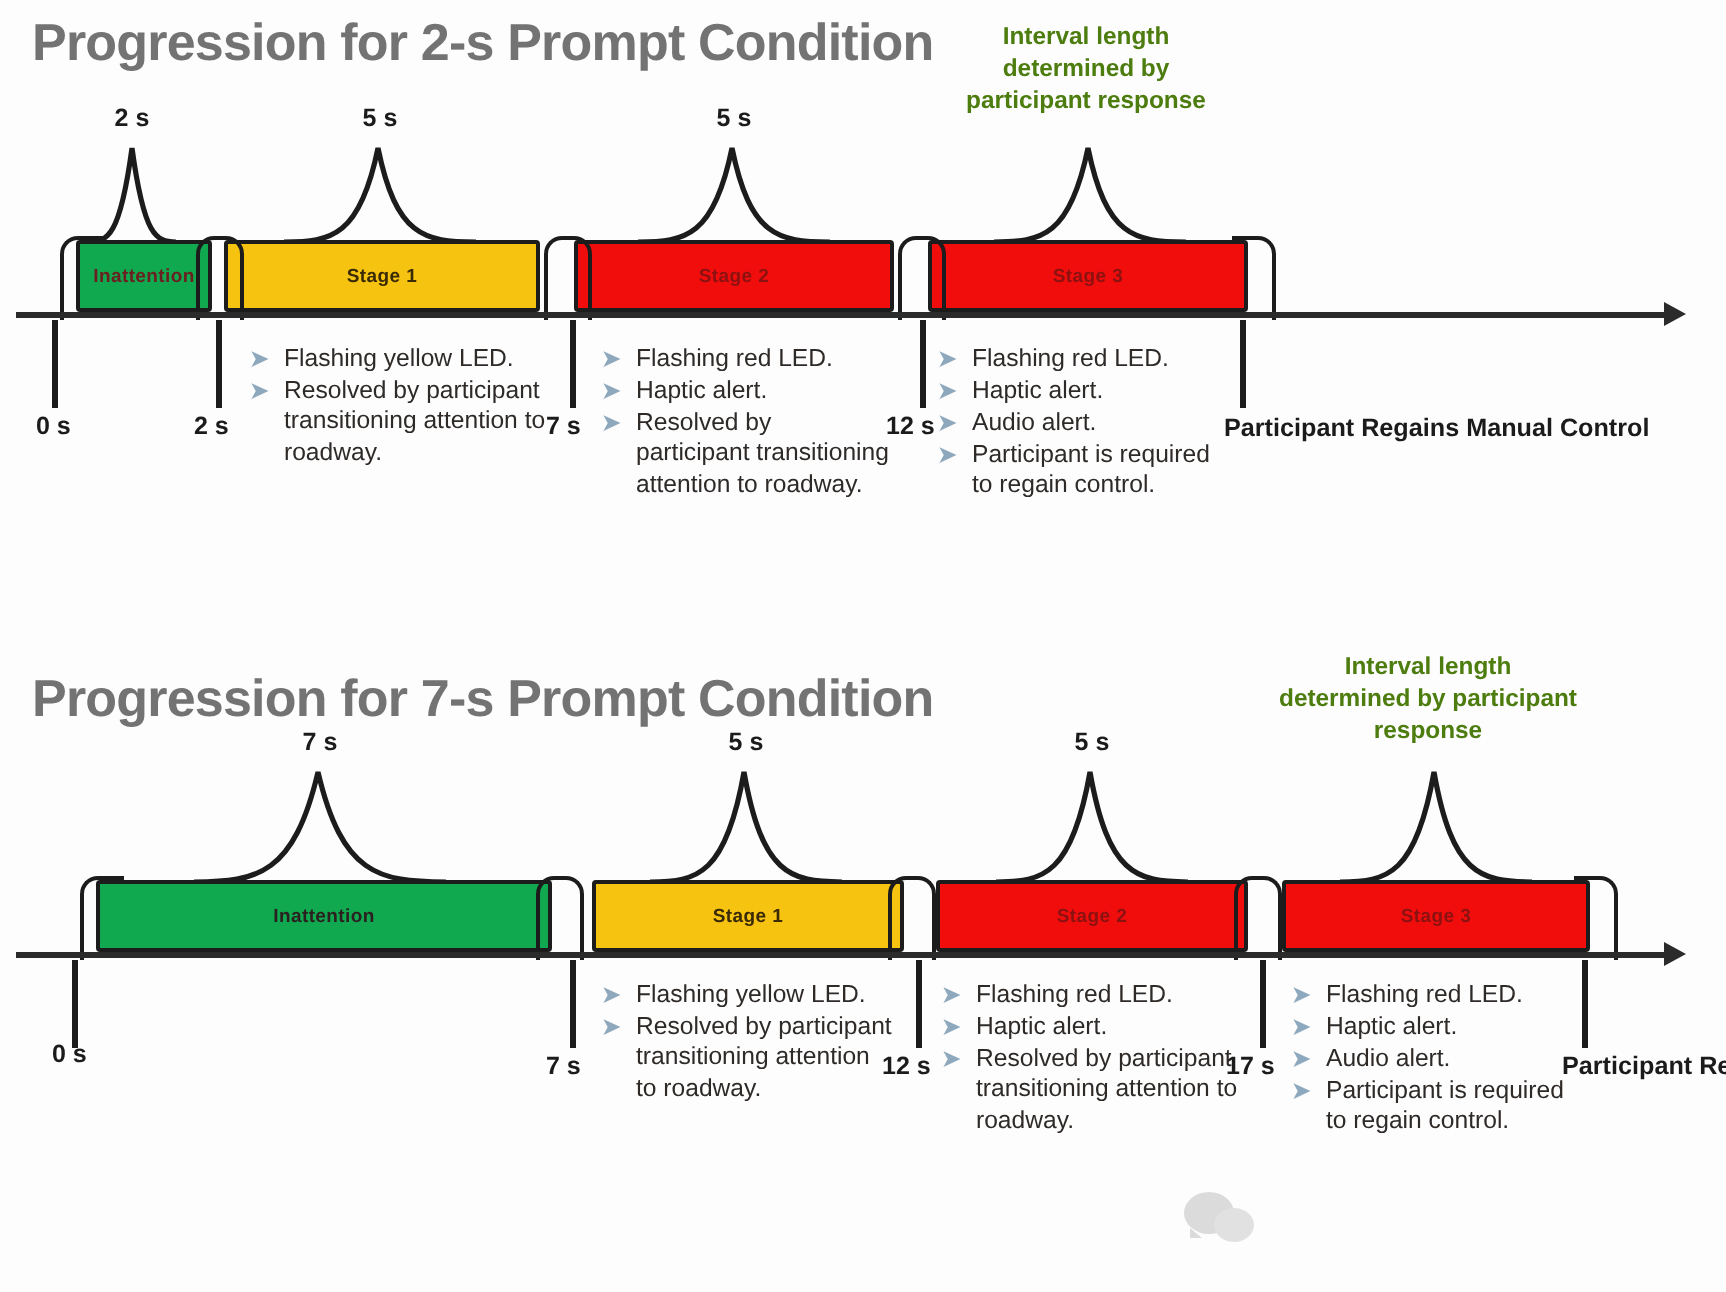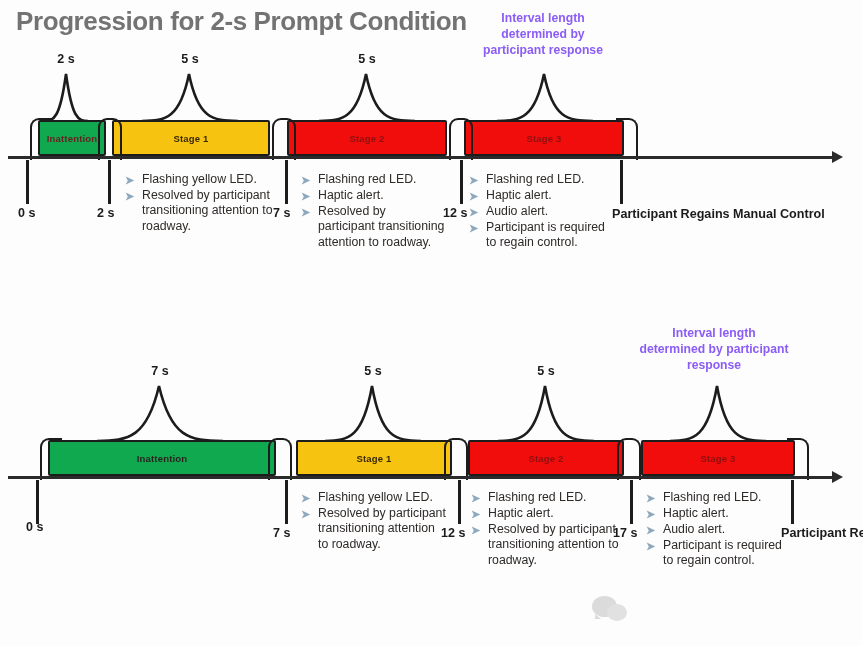--- a/index.html
+++ b/index.html
@@ -131,21 +131,21 @@
     text-align:center;
     white-space:nowrap;
   }
 
   
   .interval-note{
     position:absolute;
     font-size:12.2px;
     line-height:16px;
     font-weight:bold;
-    color:#8b5cf6;
+    color:#4d7c0f;
     text-align:center;
   }
 
   
   #watermark{
     position:absolute;
     left:592px;top:596px;
     display:flex;align-items:center;gap:7px;
     opacity:0.42;
     pointer-events:none;
@@ -259,20 +259,21 @@
       <li><span class="arrow">➤</span><span>Audio alert.</span></li>
       <li><span class="arrow">➤</span><span>Participant is required to regain control.</span></li>
     </ul>
   </div>
 
   <div class="endnote" style="left:612px;top:206px;width:78px;">Participant Regains Manual Control</div>
 </div>
 
 <div class="panel" id="panel-7s">
 
+  <div class="panel-title" style="left:16px;top:12px;">Progression for 7-s Prompt Condition</div>
 
   <div class="interval-note" style="left:638px;top:3px;width:152px;">Interval length determined by participant response</div>
 
   <div class="dur-label" style="left:130px;top:42px;width:60px;">7 s</div>
   <div class="brace" style="left:95px;top:60px;">
     <svg width="130" height="60" viewBox="0 0 130 60">
       <path d="M2,59 C34,59 52,55 64,4 C76,55 94,59 128,59" fill="none" stroke="#1c1c1c" stroke-width="2.6"></path>
     </svg>
   </div>
 

